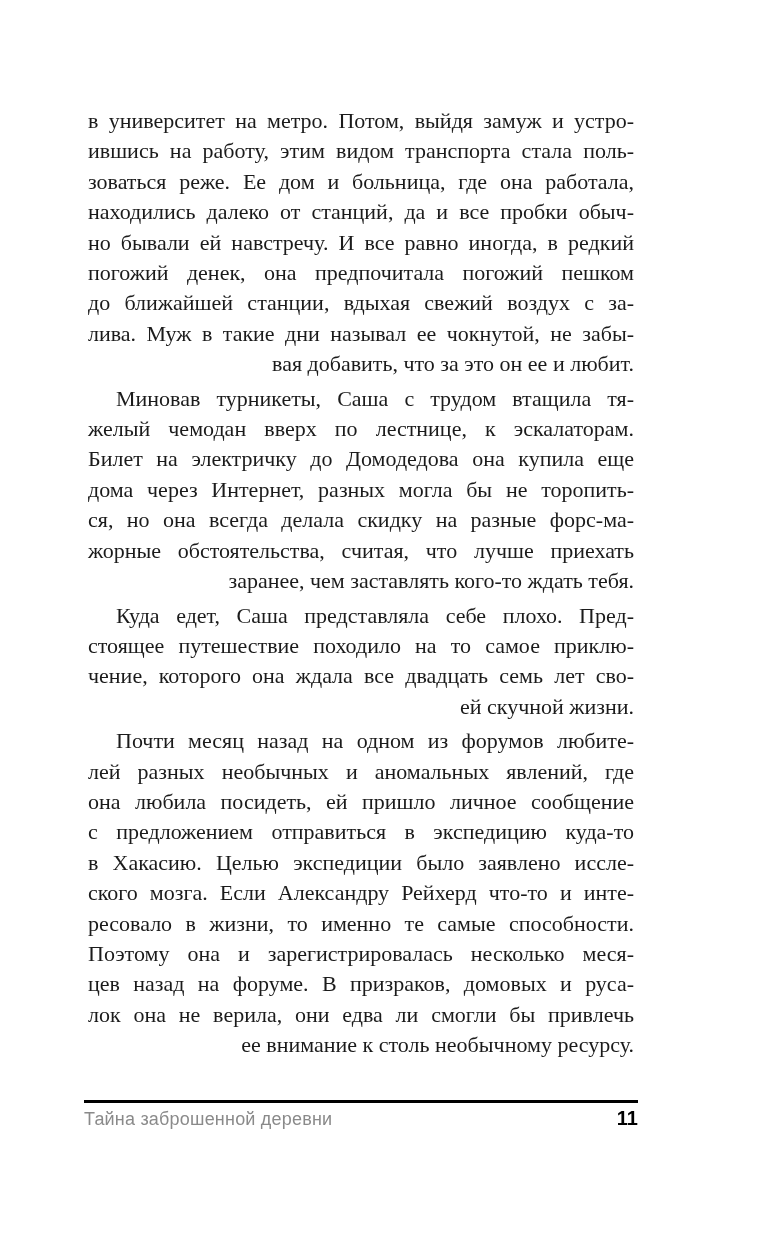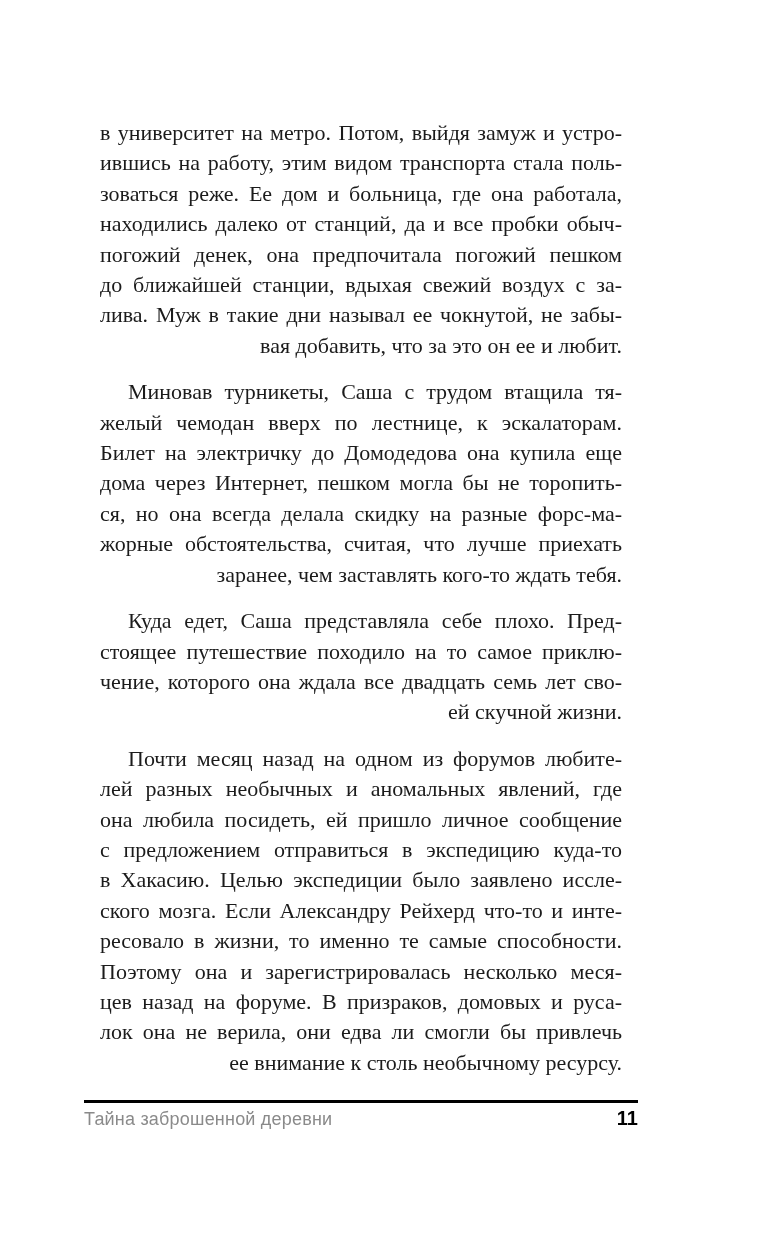--- a/index.html
+++ b/index.html
@@ -16,21 +16,21 @@
     font-family: "Liberation Serif", "DejaVu Serif", serif;
   }
   .body-text {
     position: absolute;
     left: 84px;
     top: 102px;
     width: 554px;
     color: #1b1b1b;
     font-size: 22px;
   }
-  .paragraph { margin: 16px; padding: 0; }
+  .paragraph { margin: 4px; padding: 0; }
   .line {
     line-height: 30.4px;
     white-space: normal;
     text-align: right;
   }
   .line.just {
     text-align: justify;
     text-align-last: justify;
   }
   .line.indent {
@@ -70,30 +70,31 @@
 <body>
 
 <div class="page">
 
   <main class="body-text">
       <div class="paragraph">
         <div class="line just">в университет на метро. Потом, выйдя замуж и устро-</div>
         <div class="line just">ившись на работу, этим видом транспорта стала поль-</div>
         <div class="line just">зоваться реже. Ее дом и больница, где она работала,</div>
         <div class="line just">находились далеко от станций, да и все пробки обыч-</div>
+        <div class="line just">но бывали ей навстречу. И все равно иногда, в редкий</div>
         <div class="line just">погожий денек, она предпочитала погожий пешком</div>
         <div class="line just">до ближайшей станции, вдыхая свежий воздух с за-</div>
         <div class="line just">лива. Муж в такие дни называл ее чокнутой, не забы-</div>
         <div class="line">вая добавить, что за это он ее и любит.</div>
       </div>
       <div class="paragraph">
         <div class="line just indent">Миновав турникеты, Саша с трудом втащила тя-</div>
         <div class="line just">желый чемодан вверх по лестнице, к эскалаторам.</div>
         <div class="line just">Билет на электричку до Домодедова она купила еще</div>
-        <div class="line just">дома через Интернет, пешком могла бы не торопить-</div>
+        <div class="line just">дома через Интернет, разных могла бы не торопить-</div>
         <div class="line just">ся, но она всегда делала скидку на разные форс-ма-</div>
         <div class="line just">жорные обстоятельства, считая, что лучше приехать</div>
         <div class="line">заранее, чем заставлять кого-то ждать тебя.</div>
       </div>
       <div class="paragraph">
         <div class="line just indent">Куда едет, Саша представляла себе плохо. Пред-</div>
         <div class="line just">стоящее путешествие походило на то самое приклю-</div>
         <div class="line just">чение, которого она ждала все двадцать семь лет сво-</div>
         <div class="line">ей скучной жизни.</div>
       </div>

